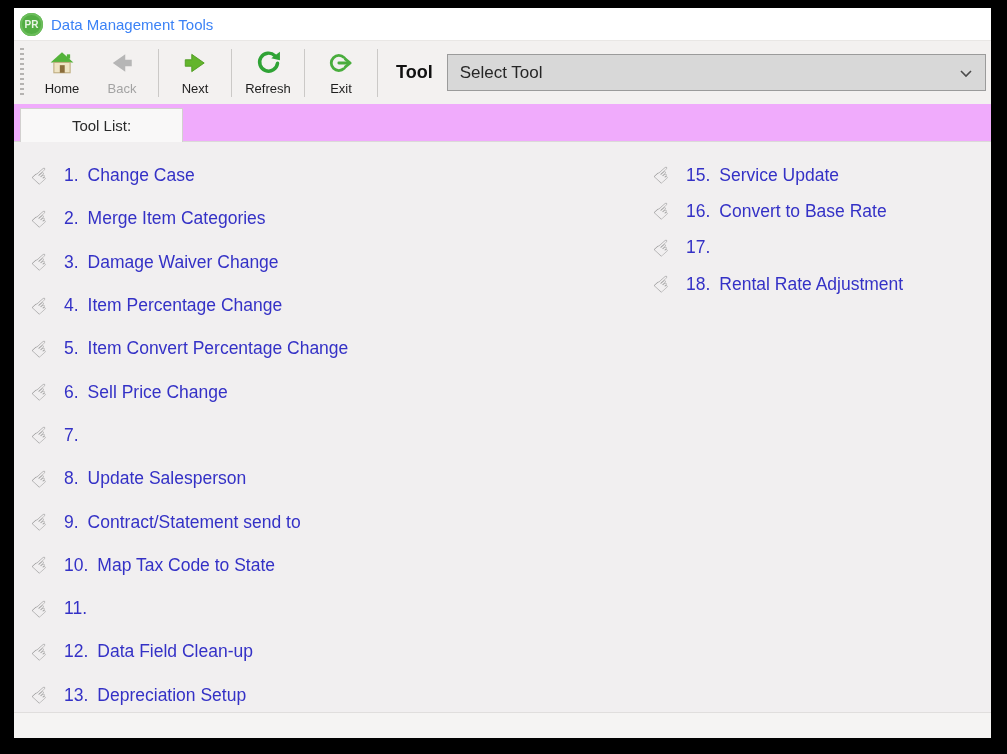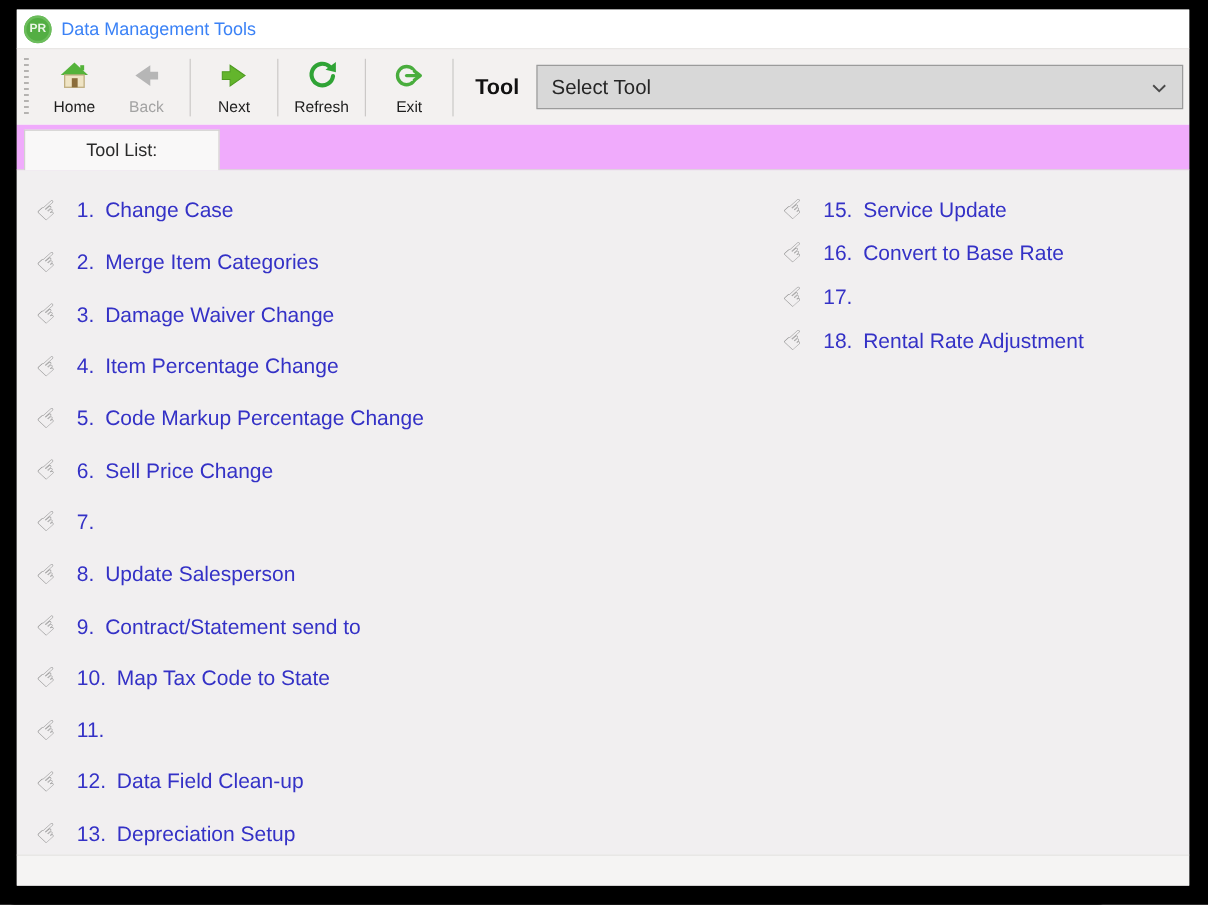--- a/index.html
+++ b/index.html
@@ -224,21 +224,21 @@
           <span class="lbl">Damage Waiver Change</span>
         </div>
         <div class="row">
           <span class="hand"></span>
           <span class="num">4.</span>
           <span class="lbl">Item Percentage Change</span>
         </div>
         <div class="row">
           <span class="hand"></span>
           <span class="num">5.</span>
-          <span class="lbl">Code Markup Percentage Change</span>
+          <span class="lbl">Item Convert Percentage Change</span>
         </div>
         <div class="row">
           <span class="hand"></span>
           <span class="num">6.</span>
           <span class="lbl">Sell Price Change</span>
         </div>
         <div class="row">
           <span class="hand"></span>
           <span class="num">7.</span>
         </div>

